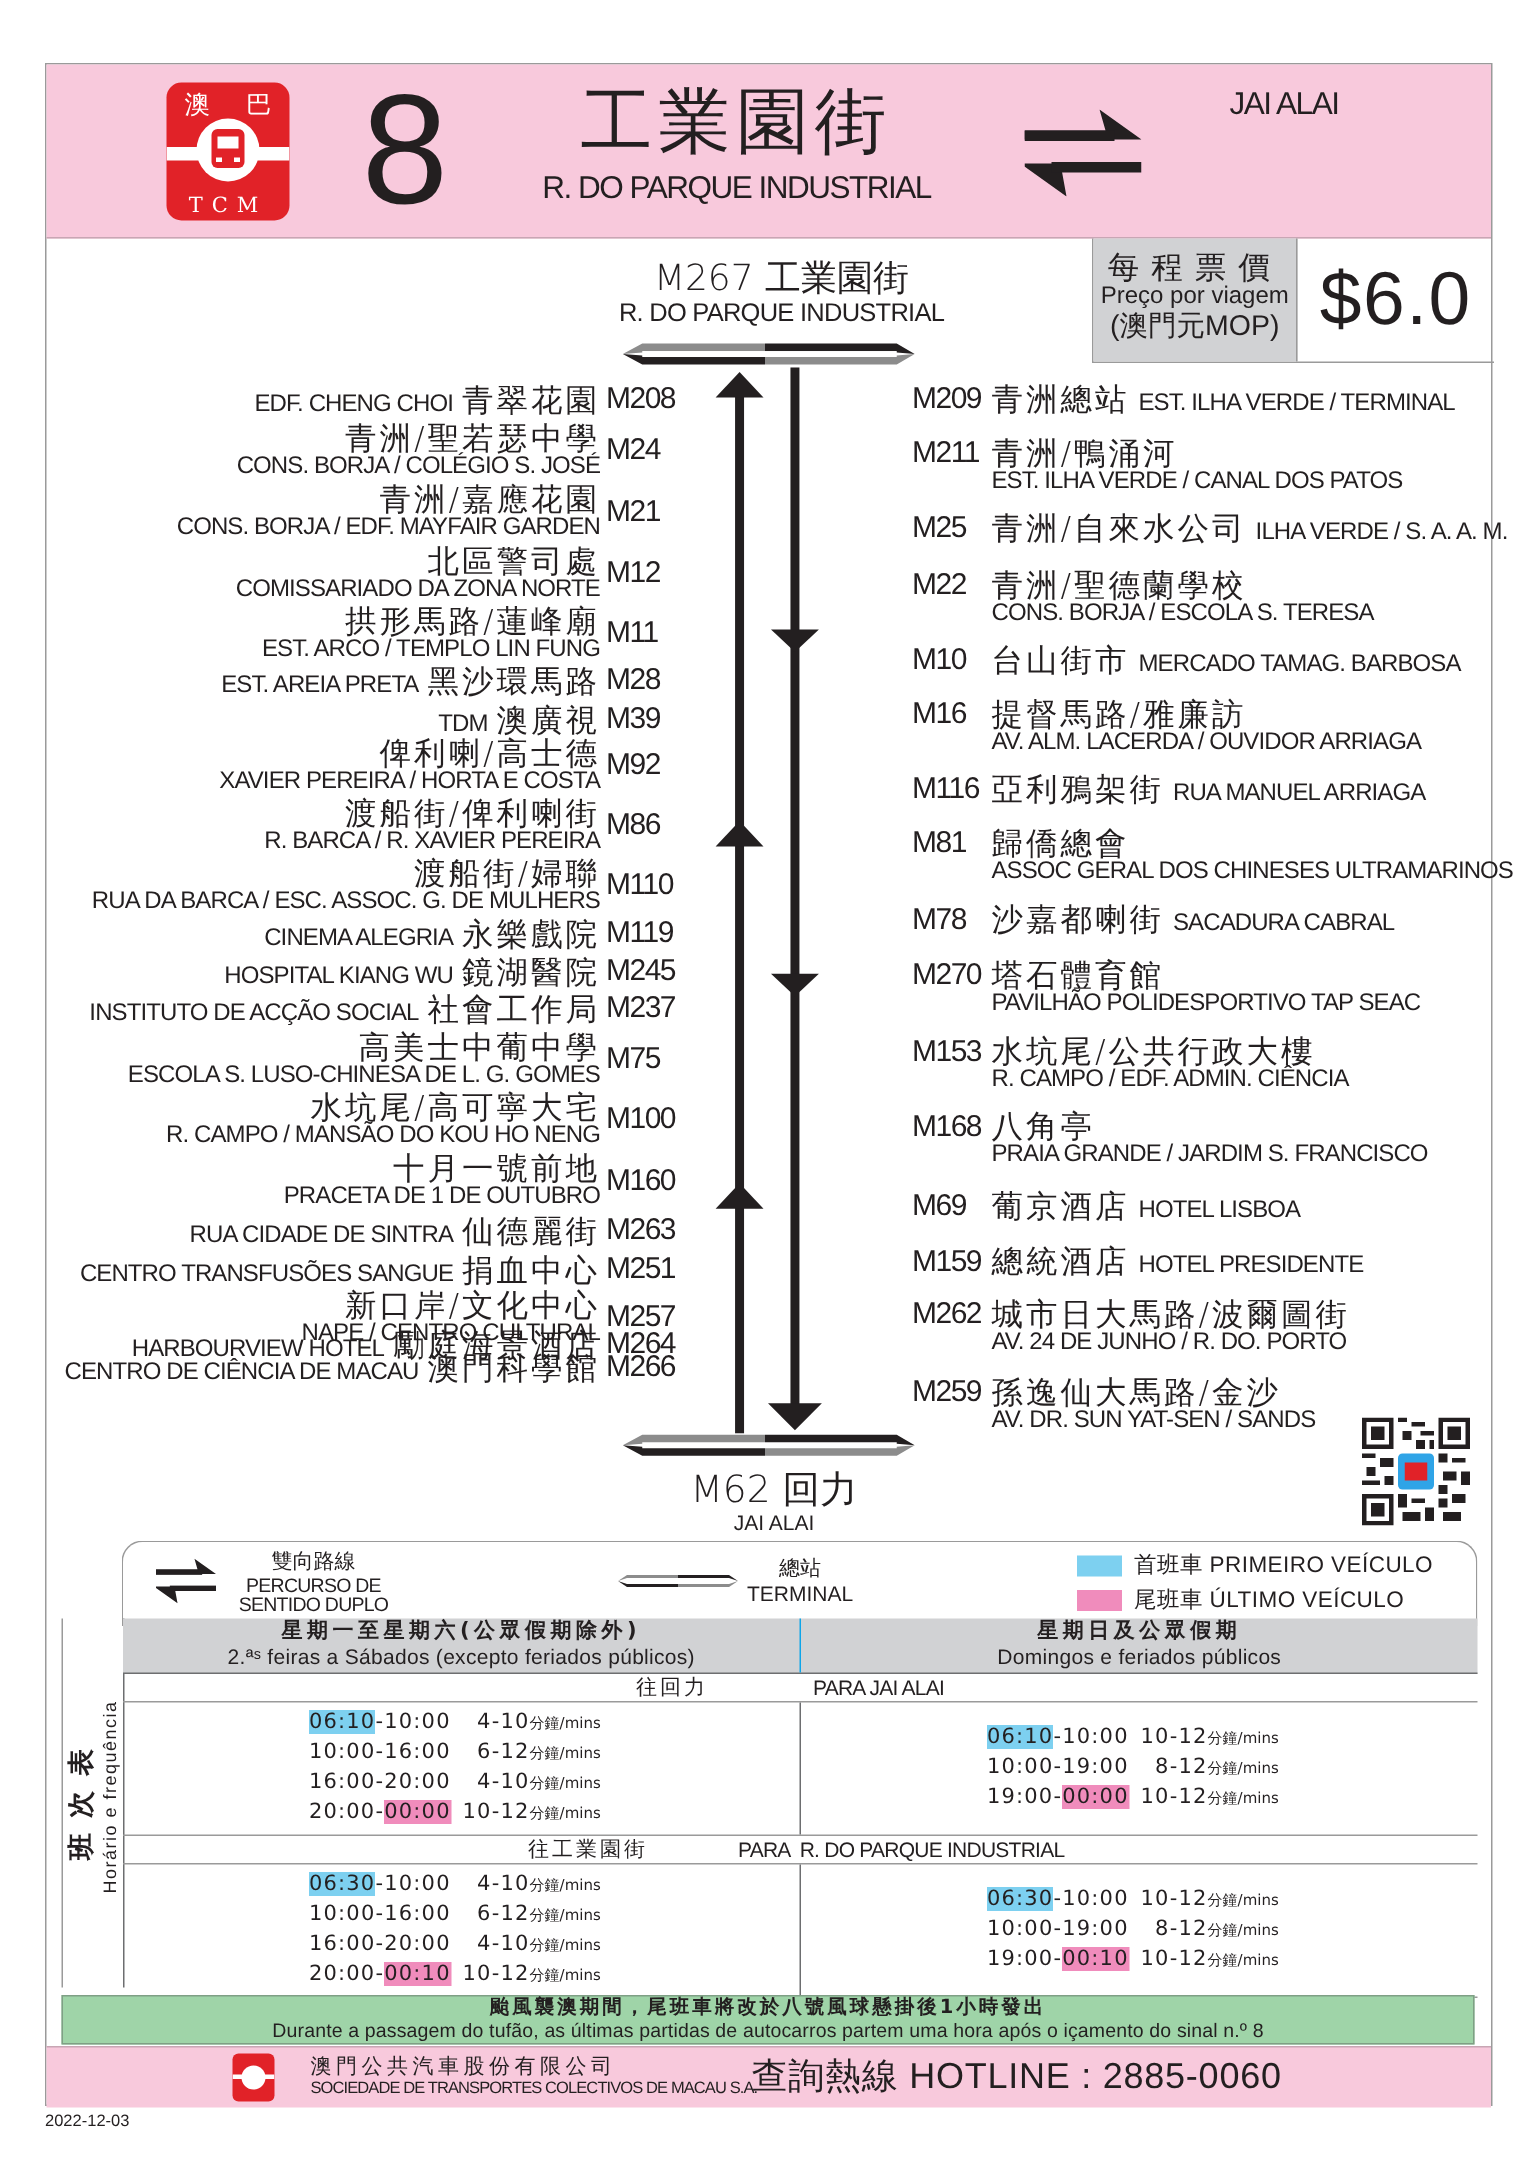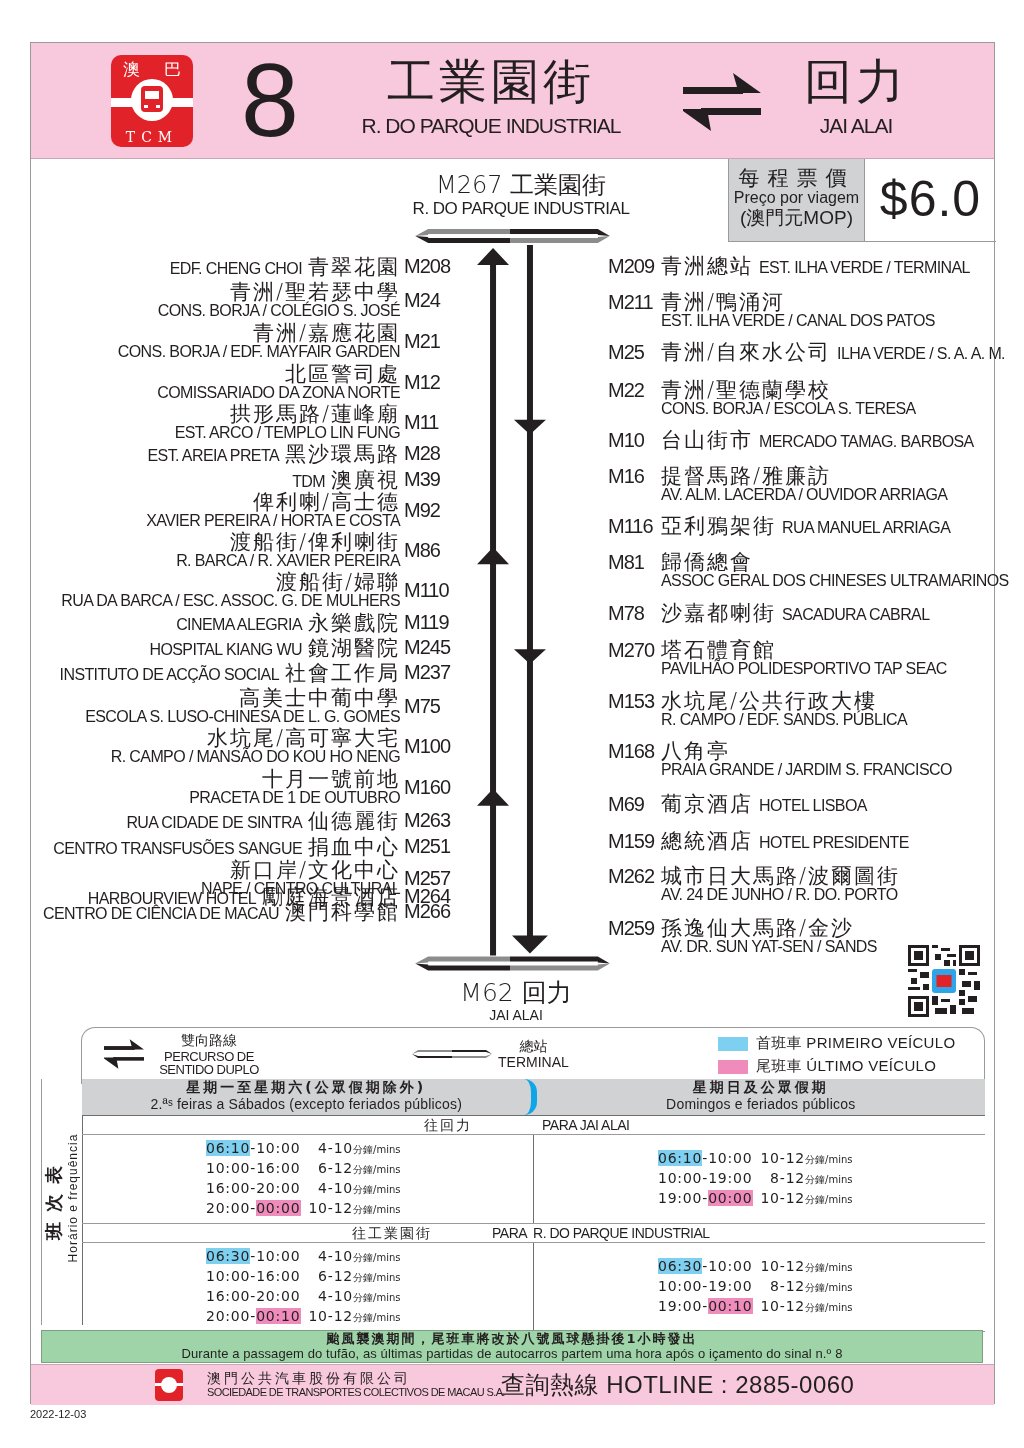--- a/index.html
+++ b/index.html
@@ -57,21 +57,21 @@
   .leg-row { display:flex; align-items:center; gap:8px; height:23px; font-size:15px; letter-spacing:0.3px; }
   .swatch { width:30px; height:14px; display:inline-block; }
   .timetable { position:absolute; left:10px; top:1036px; width:944px; }
   .tt-side { position:absolute; left:0; top:0; width:40px; height:246px; border-right:1px solid #6d6e70; border-left:1px solid #9a9a9a; }
   .tt-side-text { position:absolute; left:-86px; top:100px; width:210px; transform:rotate(-90deg); text-align:center; }
   .tt-side-text .zh { font-size:18px; letter-spacing:10px; font-weight:bold; }
   .tt-side-text .pt { font-size:12px; letter-spacing:1px; }
   .tt-main { position:absolute; left:41px; top:0; width:903px; }
   .tt-head { display:flex; background:#d1d2d4; height:36px; border-bottom:1px solid #6d6e70; }
   .tt-head > div { flex:1; text-align:center; }
-  .tt-head > div:first-child { border-right:6px solid #0ea5e9;border-radius:13px; }
+  .tt-head > div:first-child { border-right:1px solid #0ea5e9; }
   .tt-head .zh { font-size:14px; letter-spacing:3px; line-height:17px; font-weight:bold; }
   .tt-head .pt { font-size:14px; line-height:16px; letter-spacing:0.2px; }
   .tt-dir { display:flex; height:18px; border-bottom:1px solid #9a9a9a; font-size:14px; line-height:18px; }
   .tt-dir .l { width:450px; text-align:right; padding-right:60px; box-sizing:border-box; letter-spacing:2px; }
   .tt-dir .r { flex:1; padding-left:10px; letter-spacing:-0.5px; }
   .tt-body { display:flex; height:88px; border-bottom:1px solid #9a9a9a; }
   .tt-col { flex:1; display:flex; flex-direction:column; justify-content:center; align-items:center; }
   .tt-col:first-child { border-right:1px solid #6d6e70; }
   .tt-row { display:flex; font-size:14px; line-height:18px; letter-spacing:0.8px; font-family:"DejaVu Sans", sans-serif; }
   .tt-row .time { width:96px; text-align:right; }
@@ -113,21 +113,20 @@
       <div class="dest-zh">工業園街</div>
       <div class="dest-pt">R. DO PARQUE INDUSTRIAL</div>
     </div>
     <svg class="swap-icon" viewBox="0 0 78 58">
       <polygon points="0,14 54,14 50,0 78,20 0,20" fill="#231f20"></polygon>
       <rect x="0" y="14" width="60" height="7" fill="#231f20"></rect>
       <polygon points="78,36 24,36 28,58 0,38 0,36 78,36" fill="#231f20"></polygon>
       <rect x="18" y="35" width="60" height="7" fill="#231f20"></rect>
     </svg>
     <div class="dest-b">
-      <div class="dest-zh">回力</div>
       <div class="dest-pt">JAI ALAI</div>
     </div>
   </div>
 
   <div class="fare-box">
     <div class="fare-label">
       <div class="zh">每程票價</div>
       <div class="pt">Preço por viagem</div>
       <div class="cur">(澳門元MOP)</div>
     </div>
@@ -391,21 +390,21 @@
         <span class="code">M270</span>
         <div class="stacked">
           <div class="zh zh-stop">塔石體育館</div>
           <div class="pt-stop">PAVILHÃO POLIDESPORTIVO TAP SEAC</div>
         </div>
       </div>
     <div class="stop-r" style="top:437px">
         <span class="code">M153</span>
         <div class="stacked">
           <div class="zh zh-stop">水坑尾/公共行政大樓</div>
-          <div class="pt-stop">R. CAMPO / EDF. SANDS. PÚBLICA</div>
+          <div class="pt-stop">R. CAMPO / EDF. ADMIN. CIÊNCIA</div>
         </div>
       </div>
     <div class="stop-r" style="top:487px">
         <span class="code">M168</span>
         <div class="stacked">
           <div class="zh zh-stop">八角亭</div>
           <div class="pt-stop">PRAIA GRANDE / JARDIM S. FRANCISCO</div>
         </div>
       </div>
     <div class="stop-r" style="top:540px">

